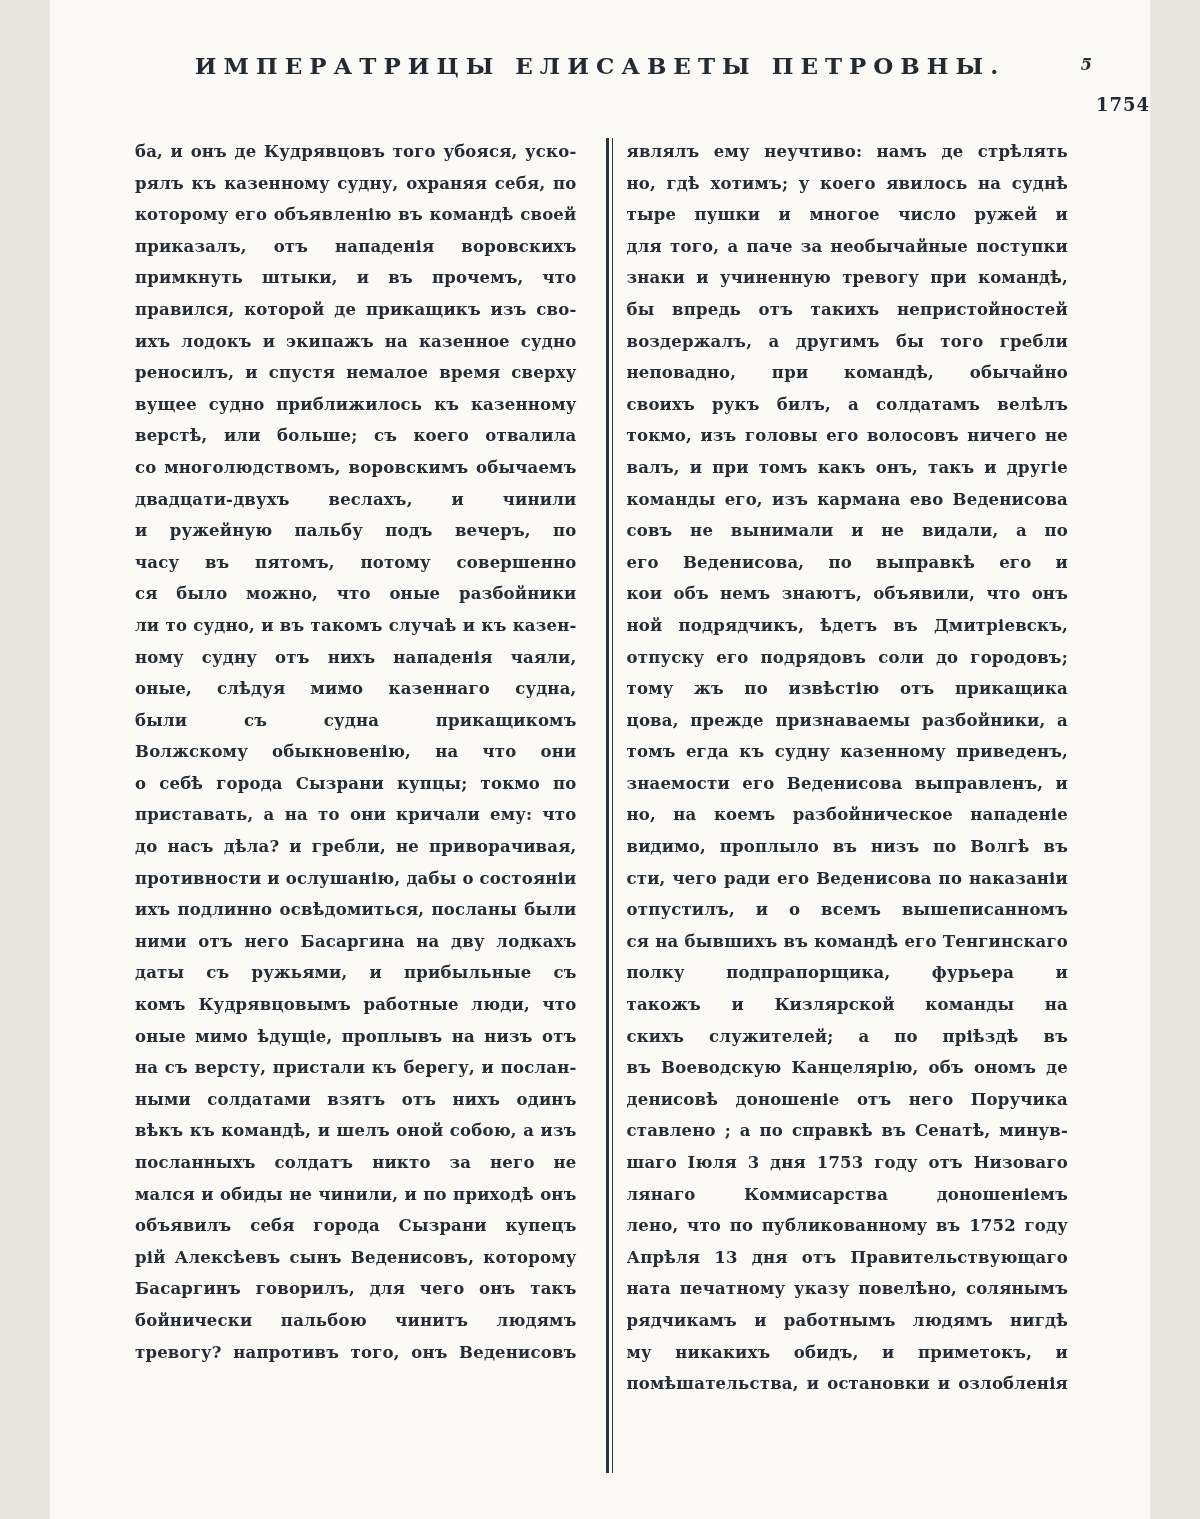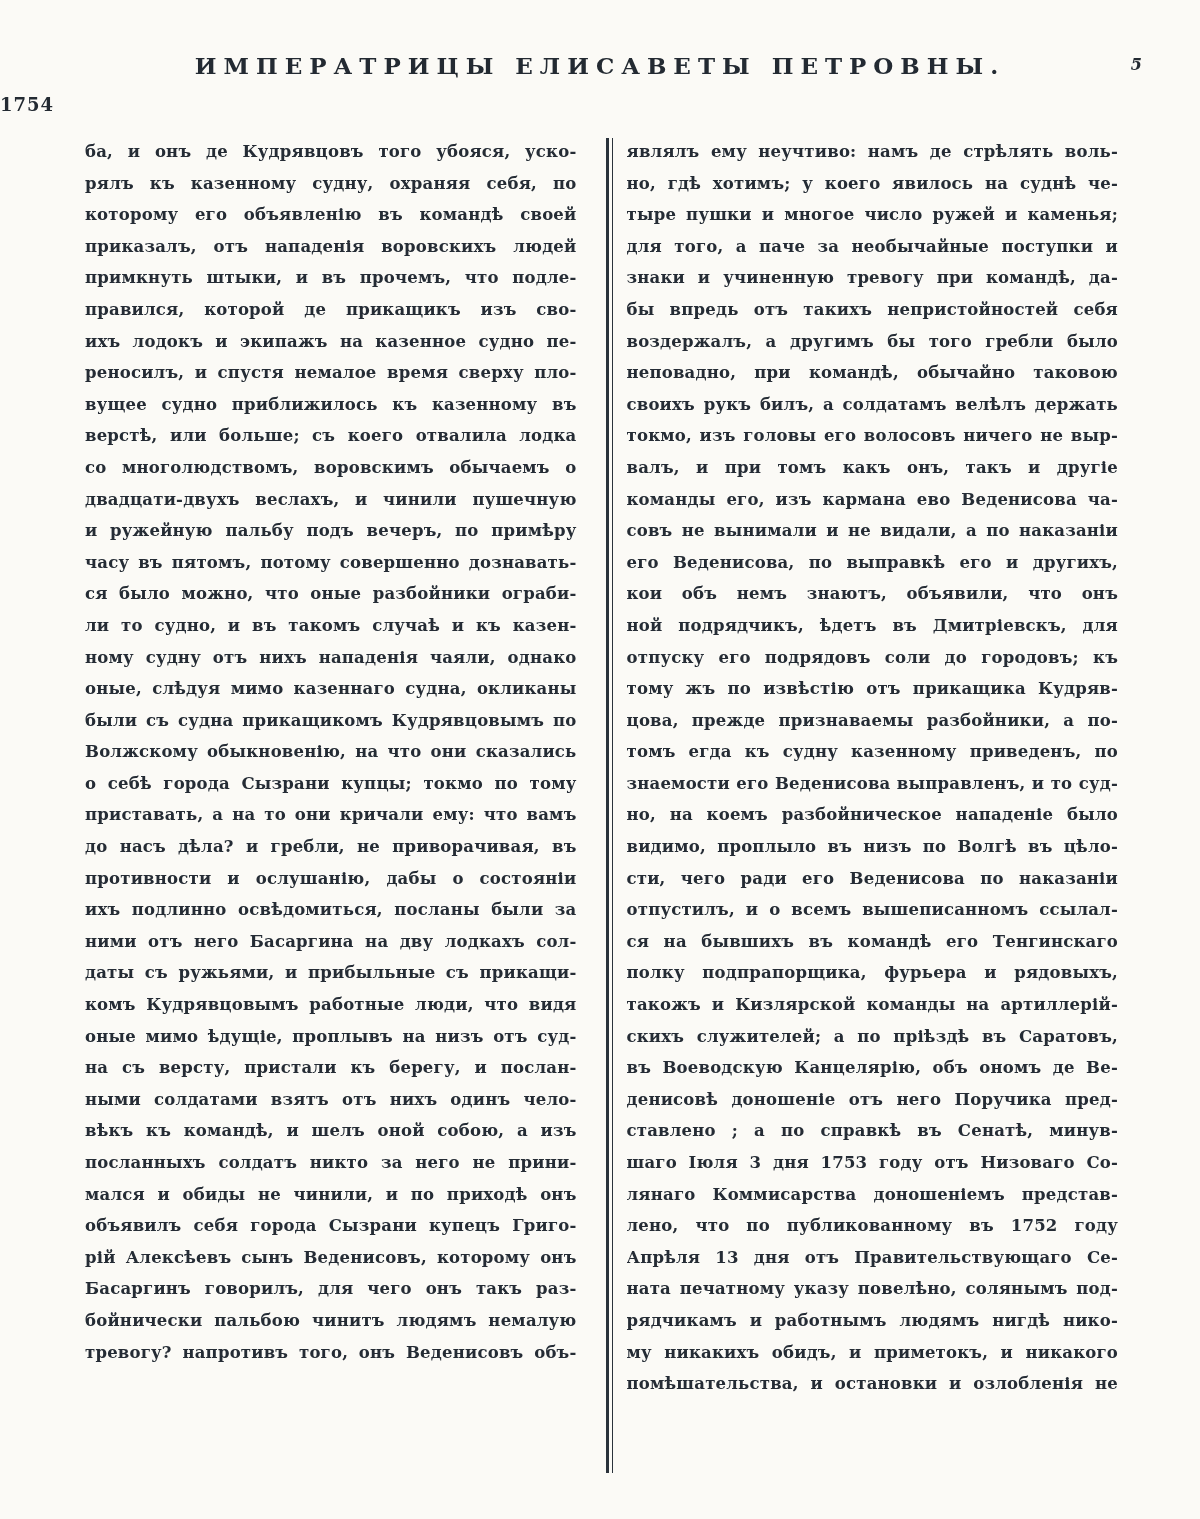--- a/index.html
+++ b/index.html
@@ -2,21 +2,21 @@
 <html><head>
 <meta charset="utf-8">
 <style>
   html, body {
     margin: 0;
     padding: 0;
     background: #e8e6e0;
   }
   .page {
     position: relative;
-    width: 1200px;
+    width: 1100px;
     height: 1519px;
     margin: 0 auto;
     background: #fbfaf6;
     font-family: "DejaVu Serif", serif;
     color: #242b33;
     overflow: hidden;
     box-sizing: border-box;
   }
   .page-header {
     position: absolute;
@@ -37,21 +37,21 @@
     font-size: 16px;
     font-weight: bold;
     font-style: italic;
     color: #232a32;
   }
   .year-label {
     position: absolute;
     top: 94px;
     left: 0;
     width: 100%;
-    text-align: left;
+    text-align: right;
     font-size: 18px;
     font-weight: bold;
     letter-spacing: 1px;
     color: #232a32;
   }
   .columns {
     position: absolute;
     top: 136px;
     left: 85px;
     right: 82px;

